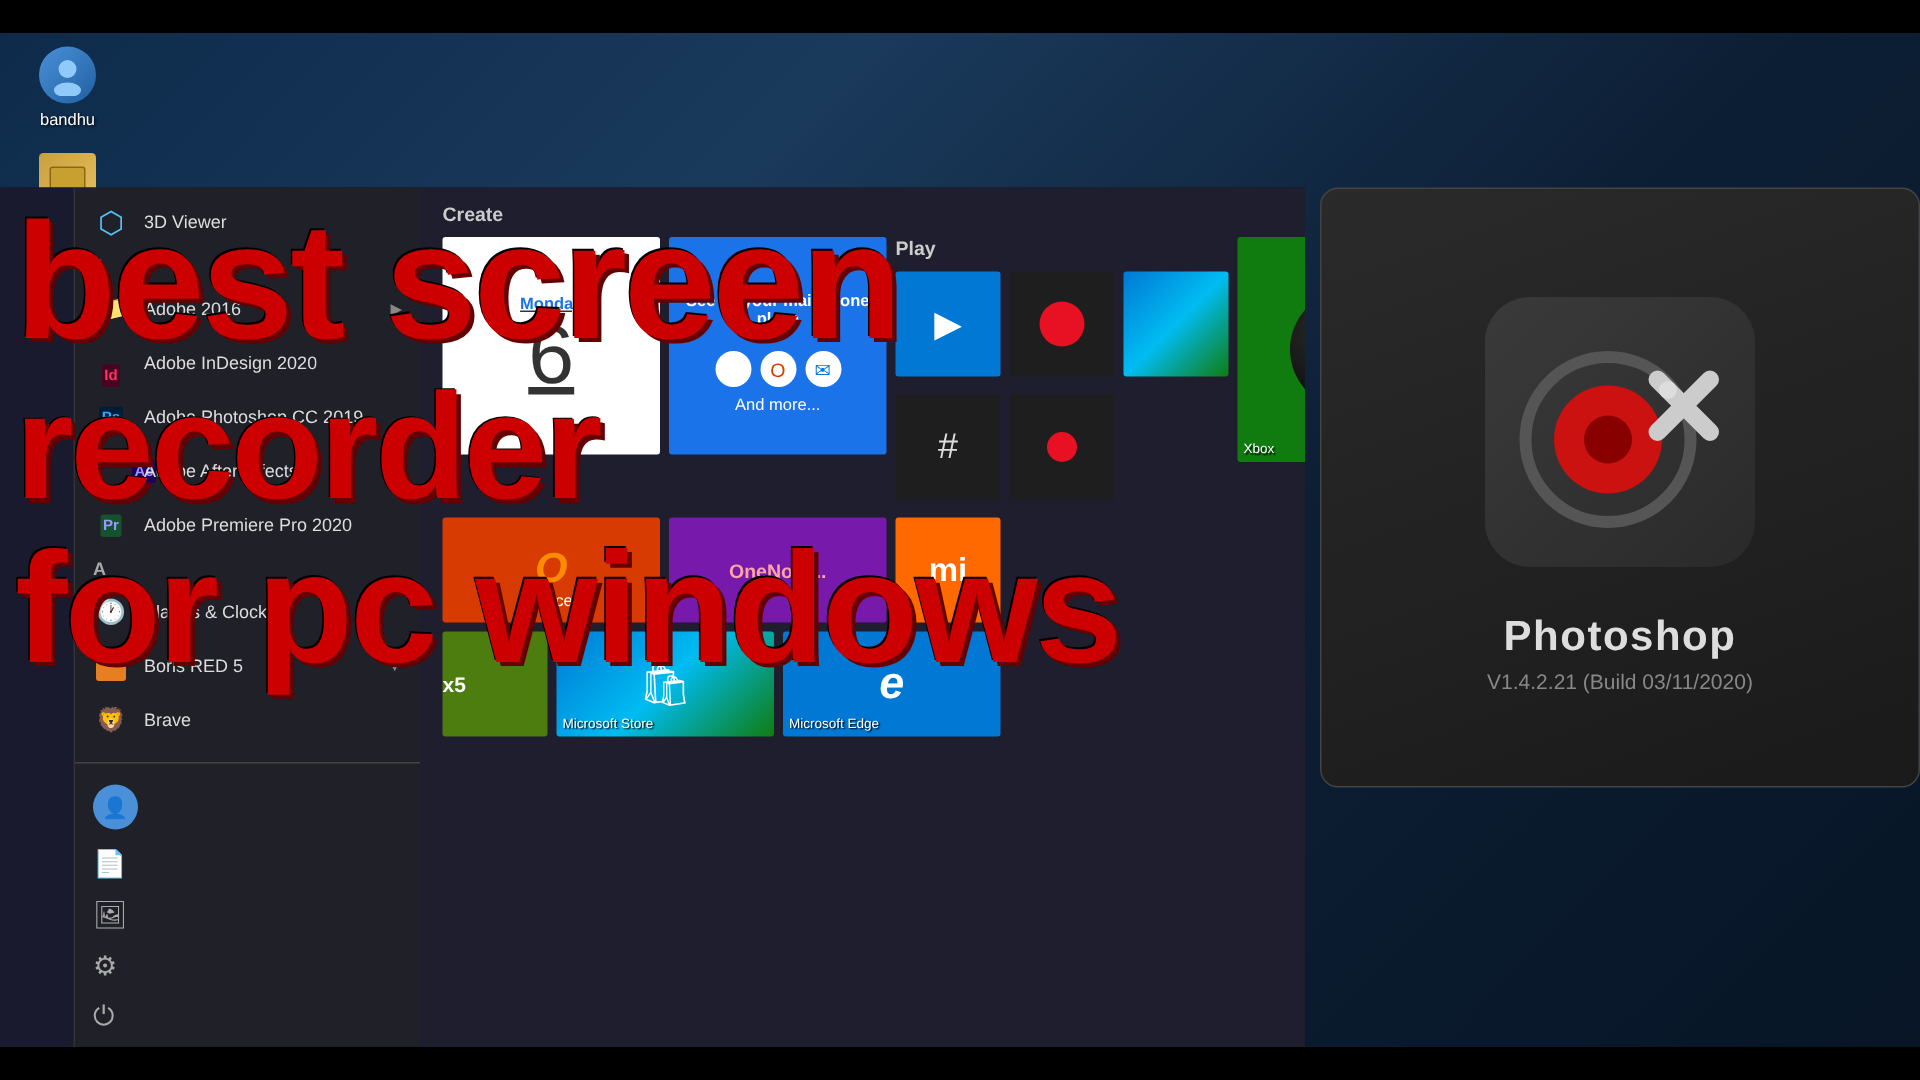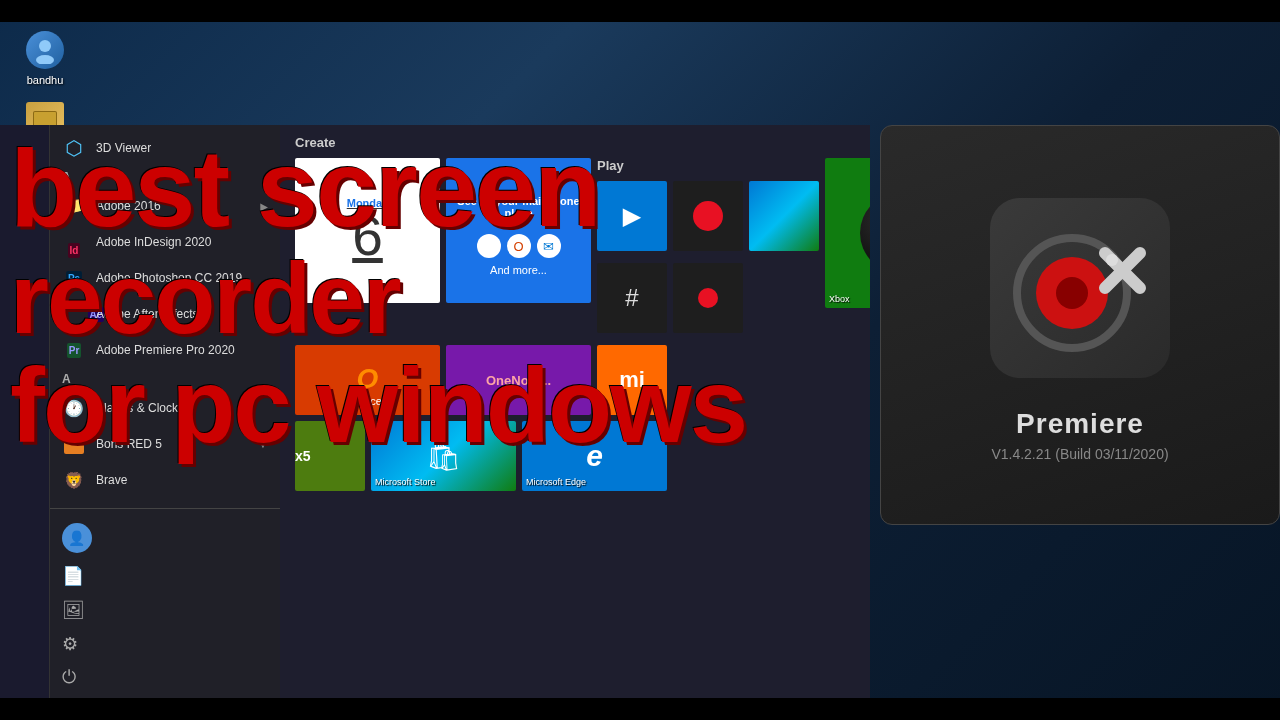--- a/index.html
+++ b/index.html
@@ -710,21 +710,21 @@
 
           <g transform="translate(105, 45)">
             <line x1="0" y1="0" x2="35" y2="35" stroke="#ccc" stroke-width="12" stroke-linecap="round"></line>
             <line x1="35" y1="0" x2="0" y2="35" stroke="#ccc" stroke-width="12" stroke-linecap="round"></line>
           </g>
 
           <circle cx="112" cy="52" r="6" fill="#ddd"></circle>
         </svg>
       </div>
     </div>
-    <span class="apowerrec-name">Premiere</span>
+    <span class="apowerrec-name">Photoshop</span>
     <span class="apowerrec-version">V1.4.2.21 (Build 03/11/2020)</span>
   </div>
 
   <div class="overlay-text">
     <div class="overlay-line">Best screen</div>
     <div class="overlay-line overlay-line-2">recorder</div>
     <div class="overlay-line overlay-line-3">for pc windows</div>
   </div>
 
 </div>

